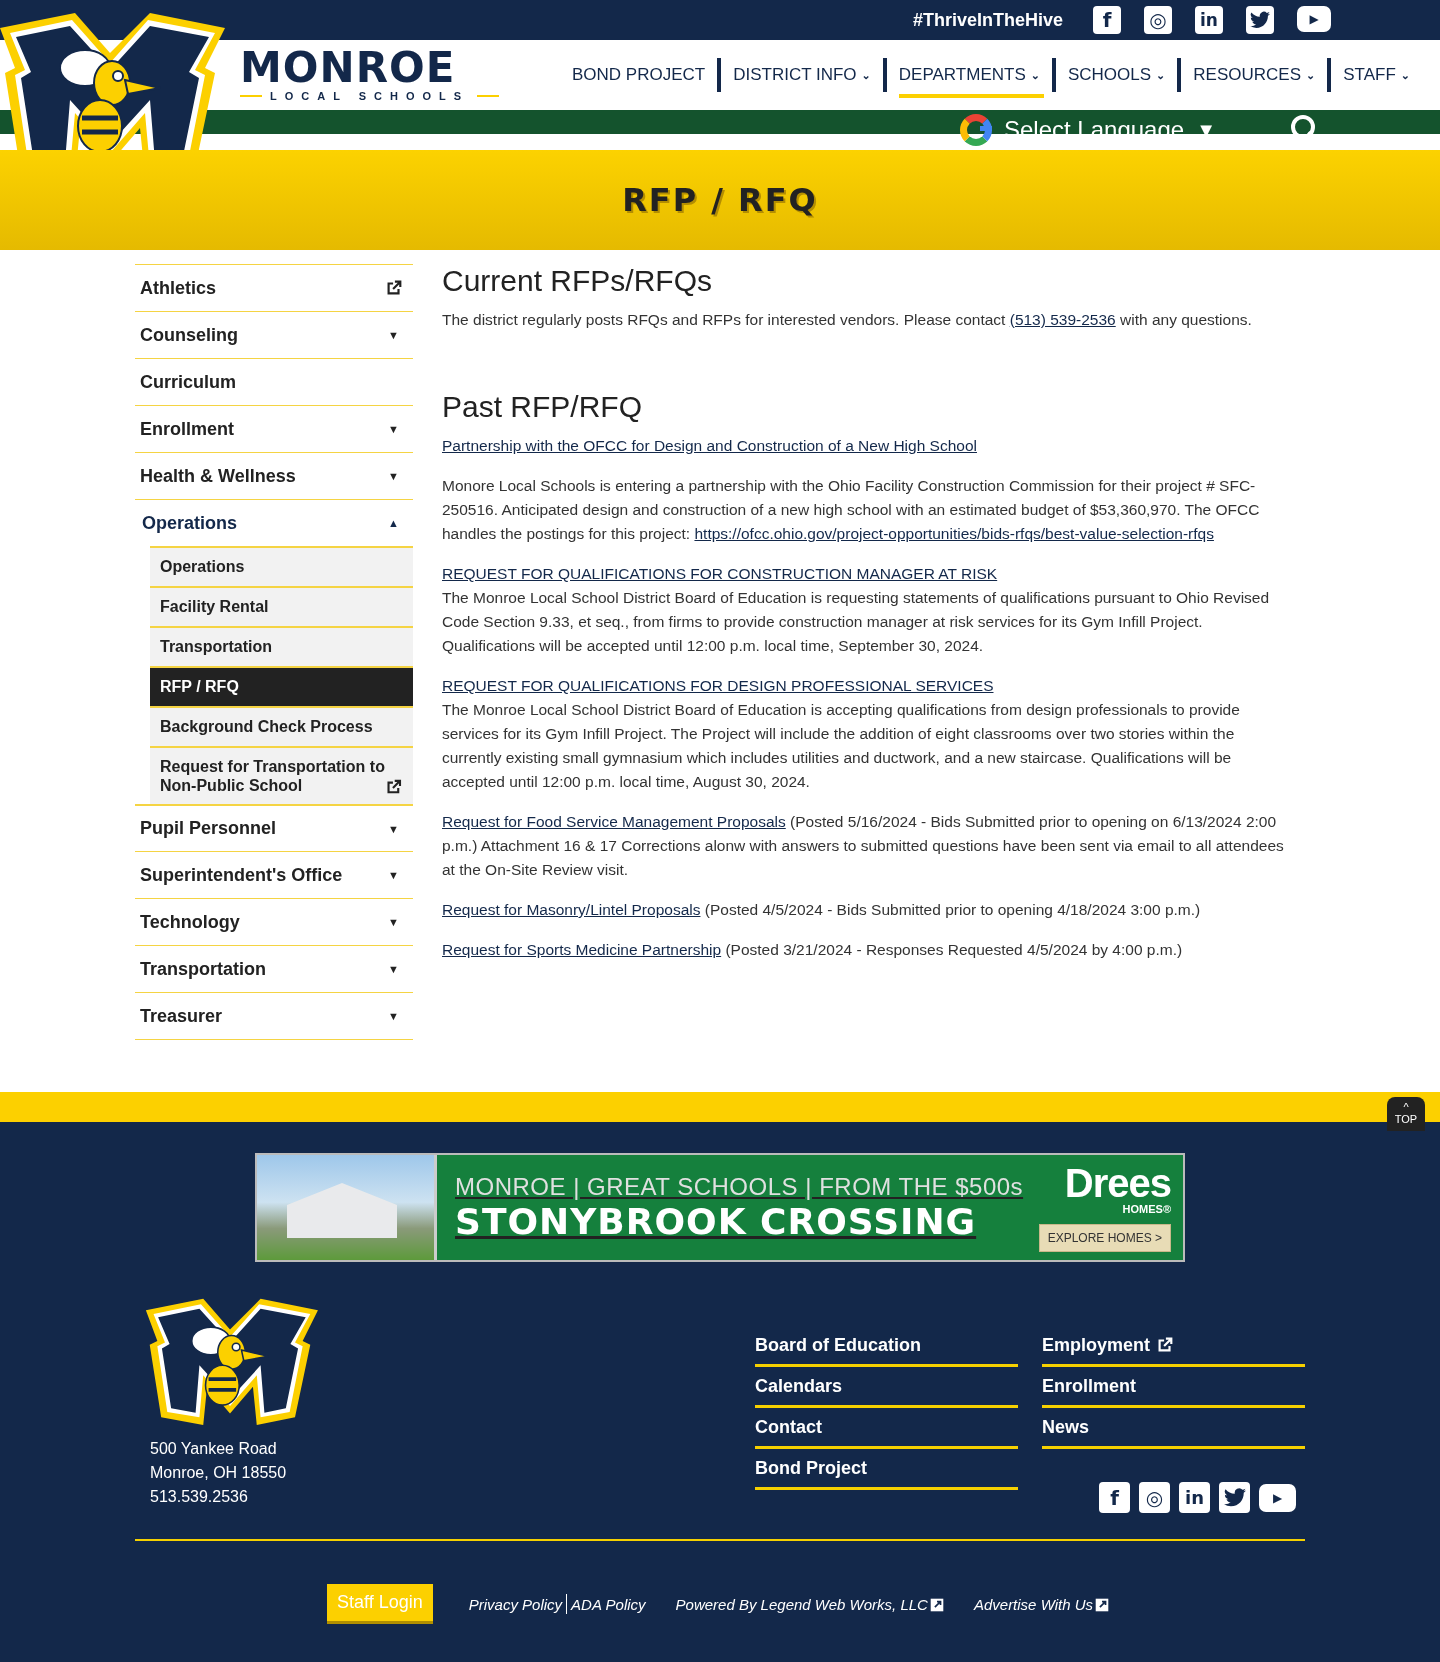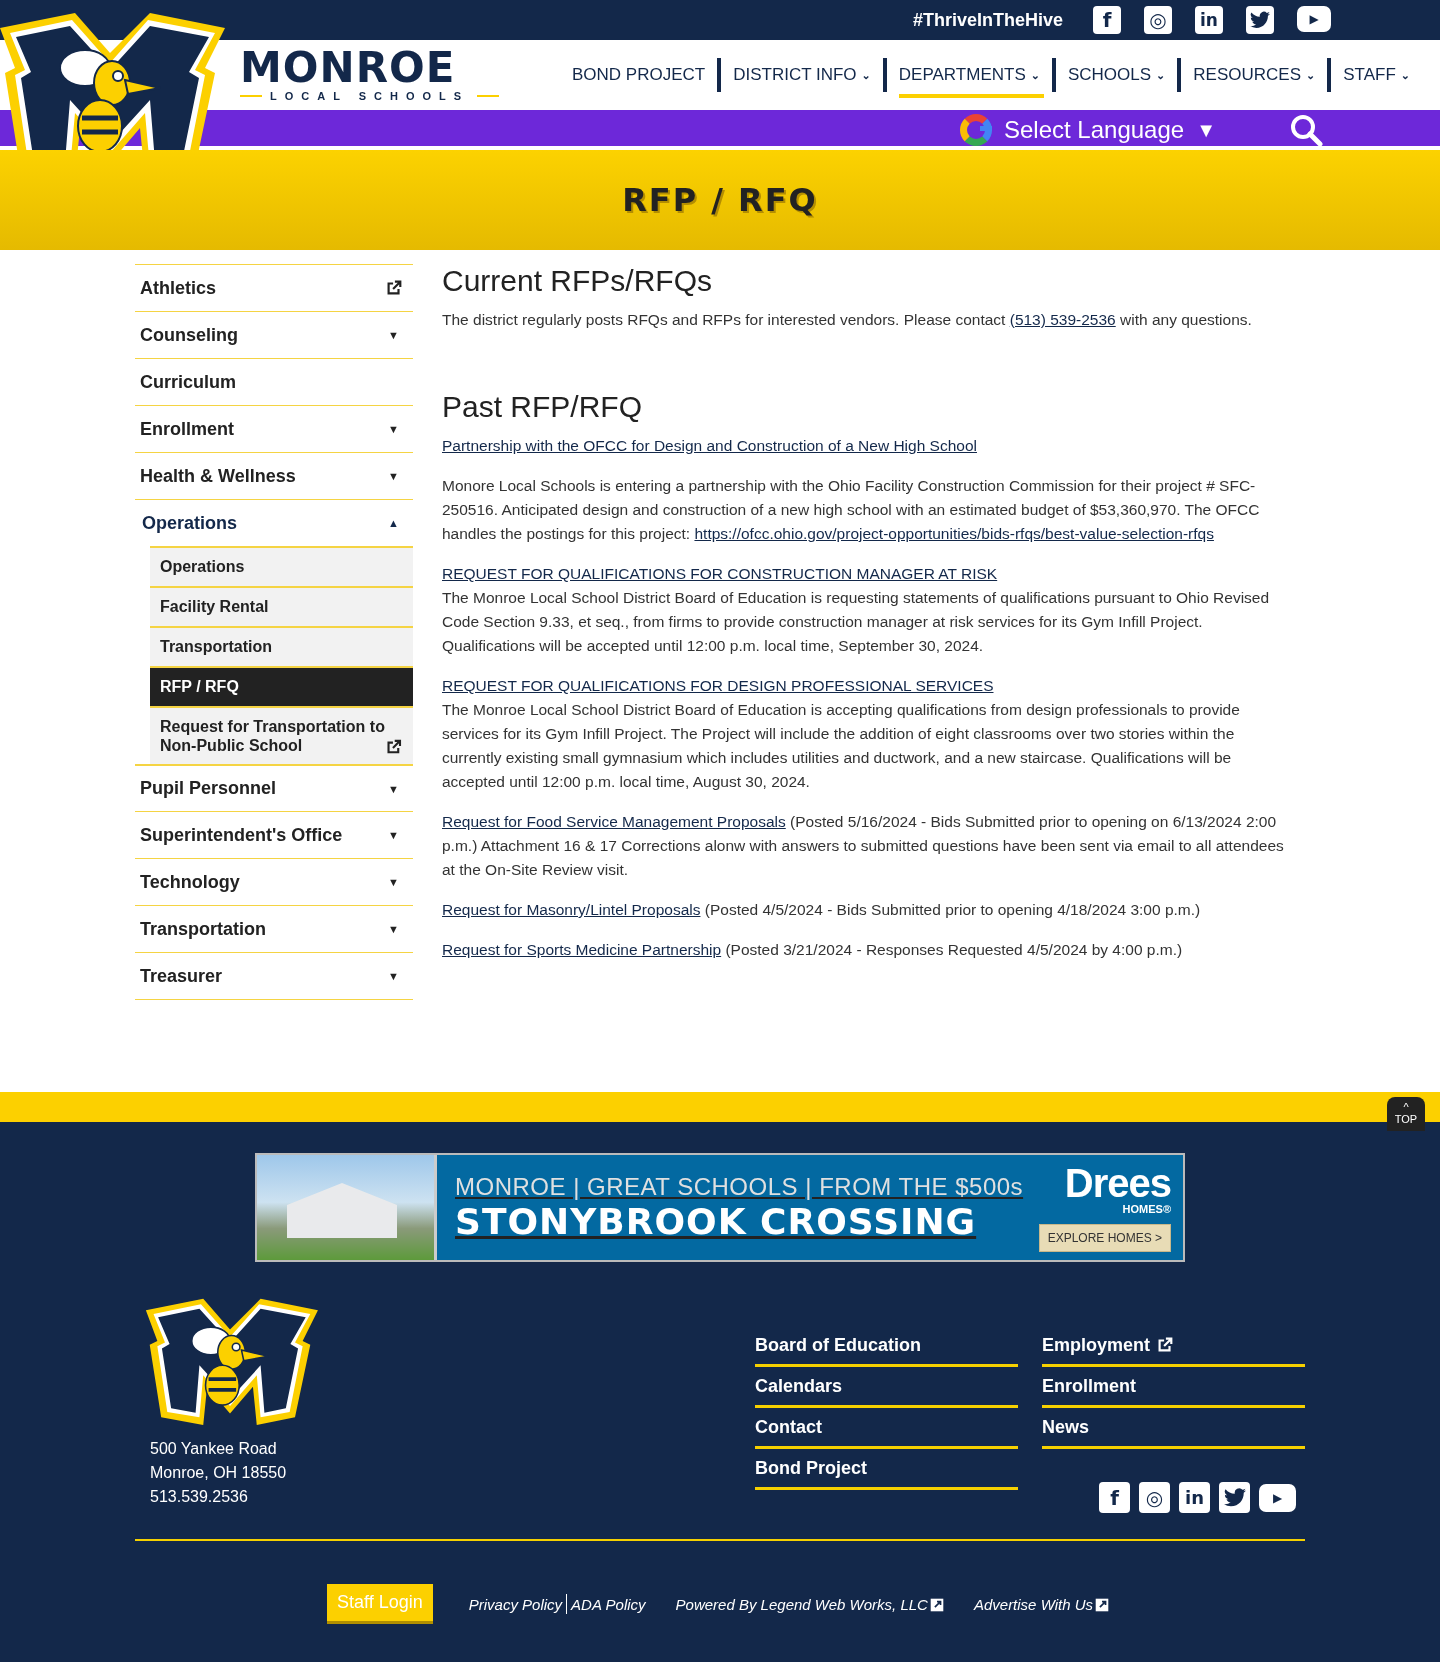--- a/index.html
+++ b/index.html
@@ -19,21 +19,21 @@
   .logo-text .big { font-family: "DejaVu Sans", sans-serif; font-weight: 900; font-size: 42px; color: #13284a; letter-spacing: 1px; line-height: 48px; }
   .logo-text .small { display: flex; align-items: center; gap: 8px; color: #13284a; font-size: 11px; font-weight: bold; letter-spacing: 8px; margin-top: -2px; }
   .logo-text .small .ln { width: 22px; height: 2px; background: #fcd000; }
 
   .mainnav { position: absolute; left: 560px; top: 58px; display: flex; align-items: center; height: 34px; }
   .mainnav .item { font-size: 17px; color: #13284a; padding: 0 12px; display: flex; align-items: center; gap: 5px; height: 34px; position: relative; text-decoration: none; }
   .mainnav .sep { width: 4px; height: 34px; background: #13284a; }
   .mainnav .item.active::after { content: ""; position: absolute; left: 12px; right: 8px; bottom: -6px; height: 4px; background: #fcd000; }
   .chev { font-size: 11px; font-weight: bold; }
 
-  .langbar { position: absolute; left: 0; top: 110px; width: 1440px; height: 36px; background: #6d28d9; }
+  .langbar { position: absolute; left: 0; top: 110px; width: 1440px; height: 24px; background: #14532d; }
   .langsel { position: absolute; left: 960px; top: 4px; display: flex; align-items: center; gap: 12px; color: #fff; font-size: 24px; }
   .g-icon { width: 32px; height: 32px; border-radius: 50%; border: 7px solid; border-color: #ea4335 #4285f4 #34a853 #fbbc05; border-right-color: #4285f4; background: transparent; position: relative; }
   .g-icon::after { content: ""; position: absolute; right: -7px; top: 5px; width: 12px; height: 5px; background: #4285f4; }
   .search-btn { position: absolute; left: 1286px; top: 110px; width: 40px; height: 40px; display: flex; align-items: center; justify-content: center; }
 
   .logo-emblem { position: absolute; left: -10px; top: 8px; width: 240px; height: 170px; }
 
   
   .banner { position: absolute; left: 0; top: 150px; width: 1440px; height: 100px; background: linear-gradient(#fcd200, #e5ba00); display: flex; align-items: center; justify-content: center; }
   .banner h1 { font-family: "DejaVu Sans", sans-serif; font-weight: 900; font-size: 32px; color: #222; letter-spacing: 2px; text-shadow: 2px 2px 0 #b48e00; }
@@ -54,21 +54,21 @@
   .content { position: absolute; left: 442px; top: 262px; width: 850px; font-size: 15.5px; line-height: 24px; color: #333; }
   .content h2 { font-size: 30px; font-weight: normal; color: #222; line-height: 38px; margin-bottom: 8px; }
   .content p { margin-bottom: 16px; }
   .content a { color: #13284a; text-decoration: underline; }
   .content .gap { height: 40px; }
 
   
   .yellow-strip { position: absolute; left: 0; top: 1092px; width: 1440px; height: 30px; background: #fcd000; }
   .top-btn { position: absolute; left: 1387px; top: 1097px; width: 38px; height: 34px; background: #222; color: #fff; border-radius: 8px 8px 0 0; font-size: 11px; text-align: center; line-height: 12px; padding-top: 4px; text-decoration: none; }
   .footer { position: absolute; left: 0; top: 1122px; width: 1440px; height: 540px; background: #13284a; }
-  .ad { position: absolute; left: 255px; top: 1153px; width: 930px; height: 109px; border: 2px solid #bbb; background: #0369a1; display: flex; }
+  .ad { position: absolute; left: 255px; top: 1153px; width: 930px; height: 109px; border: 2px solid #bbb; background: #15803d; display: flex; }
   .ad .photo { width: 180px; height: 105px; background: linear-gradient(#9ec7ea 0%, #cde2f1 45%, #8a9a7a 70%, #5d9a3b 100%); position: relative; border-right: 3px solid #ccc; }
   .ad .photo .house { position: absolute; left: 30px; top: 28px; width: 110px; height: 55px; background: #e9eaec; clip-path: polygon(0 40%, 50% 0, 100% 40%, 100% 100%, 0 100%); }
   .ad .txt { padding-left: 18px; padding-top: 18px; color: #fff; }
   .ad .line1 { font-size: 24px; color: #e0e0e0; letter-spacing: 0.5px; }
   .ad .line2 { font-family: "DejaVu Sans", sans-serif; font-weight: bold; font-size: 36px; letter-spacing: 1px; line-height: 42px; }
   .ad .brand { position: absolute; right: 12px; top: 8px; text-align: right; color: #fff; }
   .ad .brand .drees { font-size: 40px; font-weight: bold; line-height: 40px; letter-spacing: -1px; }
   .ad .brand .homes { font-size: 11px; font-weight: bold; }
   .ad .explore { position: absolute; right: 12px; top: 69px; background: #e8dcb6; color: #333; font-size: 12px; padding: 6px 8px; border: 1px solid #c9b88a; }
 
@@ -210,20 +210,23 @@
       </a>
     <a class="sb-subitem" href="#">
         <span>Facility Rental</span>
       </a>
     <a class="sb-subitem" href="#">
         <span>Transportation</span>
       </a>
     <a class="sb-subitem active" href="#">
         <span>RFP / RFQ</span>
       </a>
+    <a class="sb-subitem" href="#">
+        <span>Background Check Process</span>
+      </a>
     <a class="sb-subitem tall" href="#">
       <span style="width:230px">Request for Transportation to Non-Public School</span>
       <svg class="ext" viewBox="0 0 20 20" style="align-self:flex-end;margin-bottom:8px">
           <path d="M15 11v5H4V5h5" stroke="#222" stroke-width="2.4" fill="none"></path>
           <path d="M11 3h6v6M17 3 9 11" stroke="#222" stroke-width="2.4" fill="none"></path>
         </svg>
     </a>
   </div>
   <a class="sb-item" href="#" style="border-top-width:2px">
     <span>Pupil Personnel</span>

